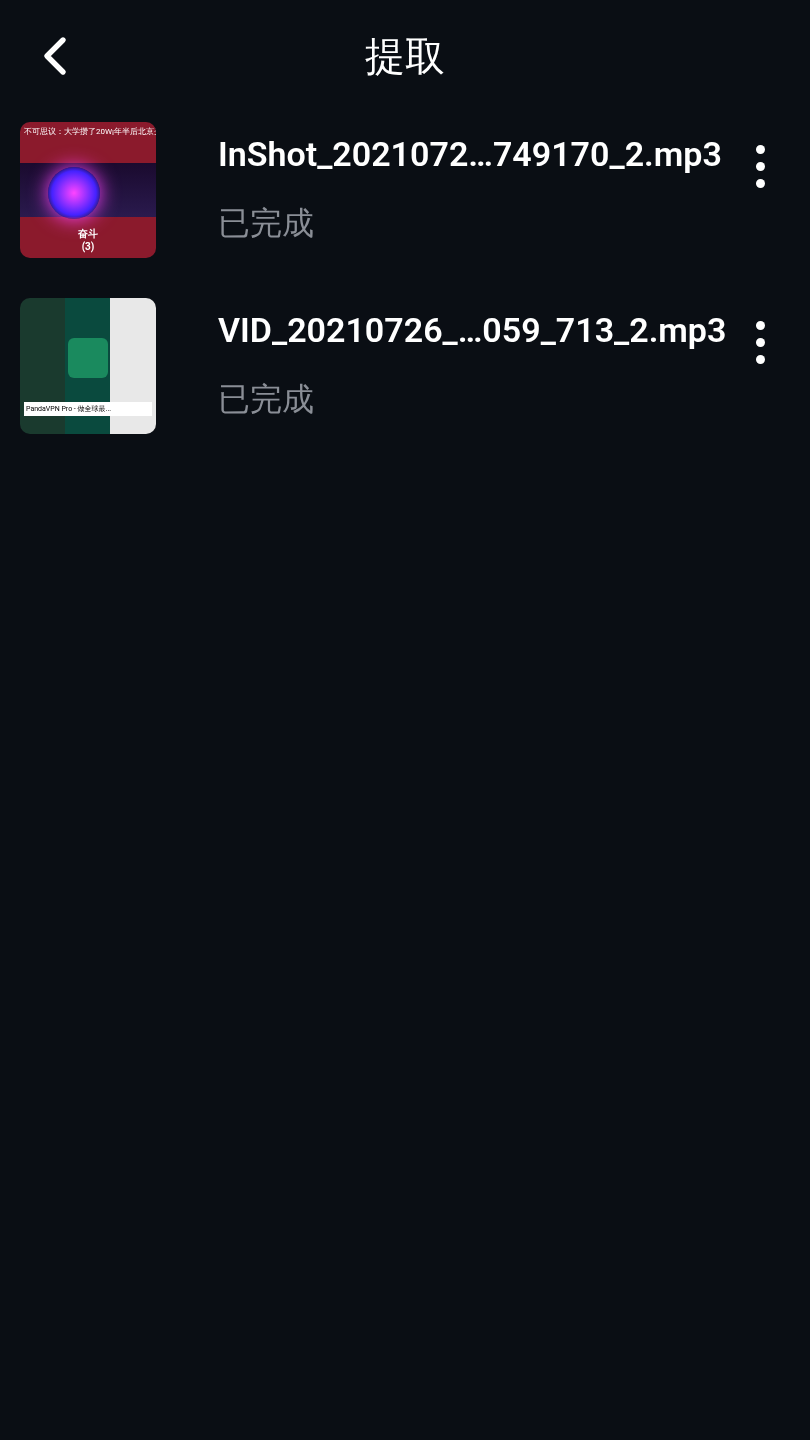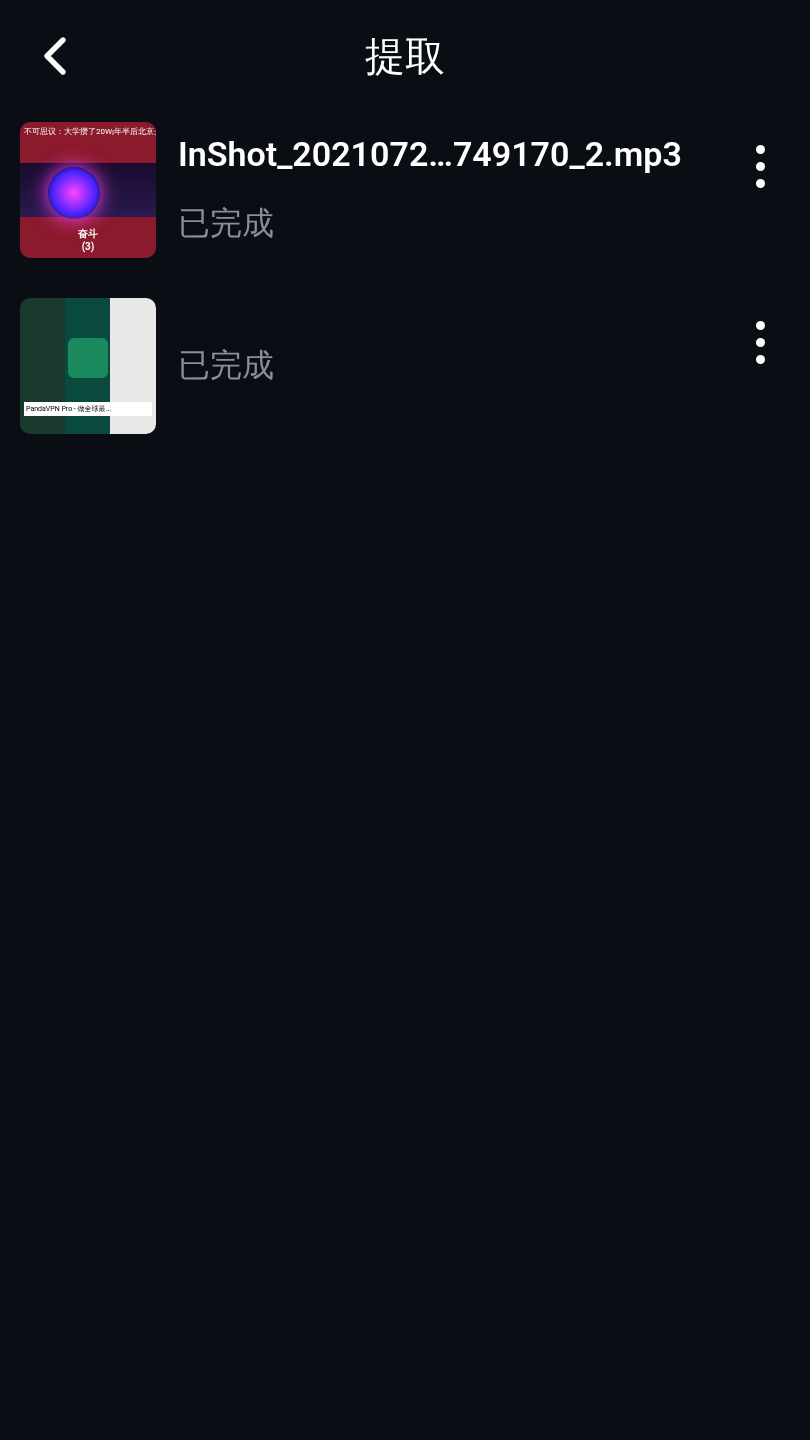--- a/index.html
+++ b/index.html
@@ -144,20 +144,21 @@
       right: 20px;
       width: 40px;
       height: 60px;
       background: #8a5aa0;
       border-radius: 20px 20px 0 0;
     }
     .item-content {
       flex: 1;
       min-width: 0;
       padding-right: 60px;
+      margin-left: 40px;
     }
     .item-title {
       color: #ffffff;
       font-size: 34px;
       font-weight: 600;
       white-space: nowrap;
       overflow: hidden;
       text-overflow: ellipsis;
       margin-bottom: 28px;
     }
@@ -236,20 +237,21 @@
       <div class="dot"></div>
       <div class="dot"></div>
     </div>
   </div>
 
   <div class="list-item">
     <div class="thumbnail thumb2">
       <div class="thumb2-icon"></div>
     </div>
     <div class="item-content">
+      <div class="item-title">VID_20210726_…059_713_2.mp3</div>
       <div class="item-status">已完成</div>
     </div>
     <div class="more-button">
       <div class="dot"></div>
       <div class="dot"></div>
       <div class="dot"></div>
     </div>
   </div>
 
 

